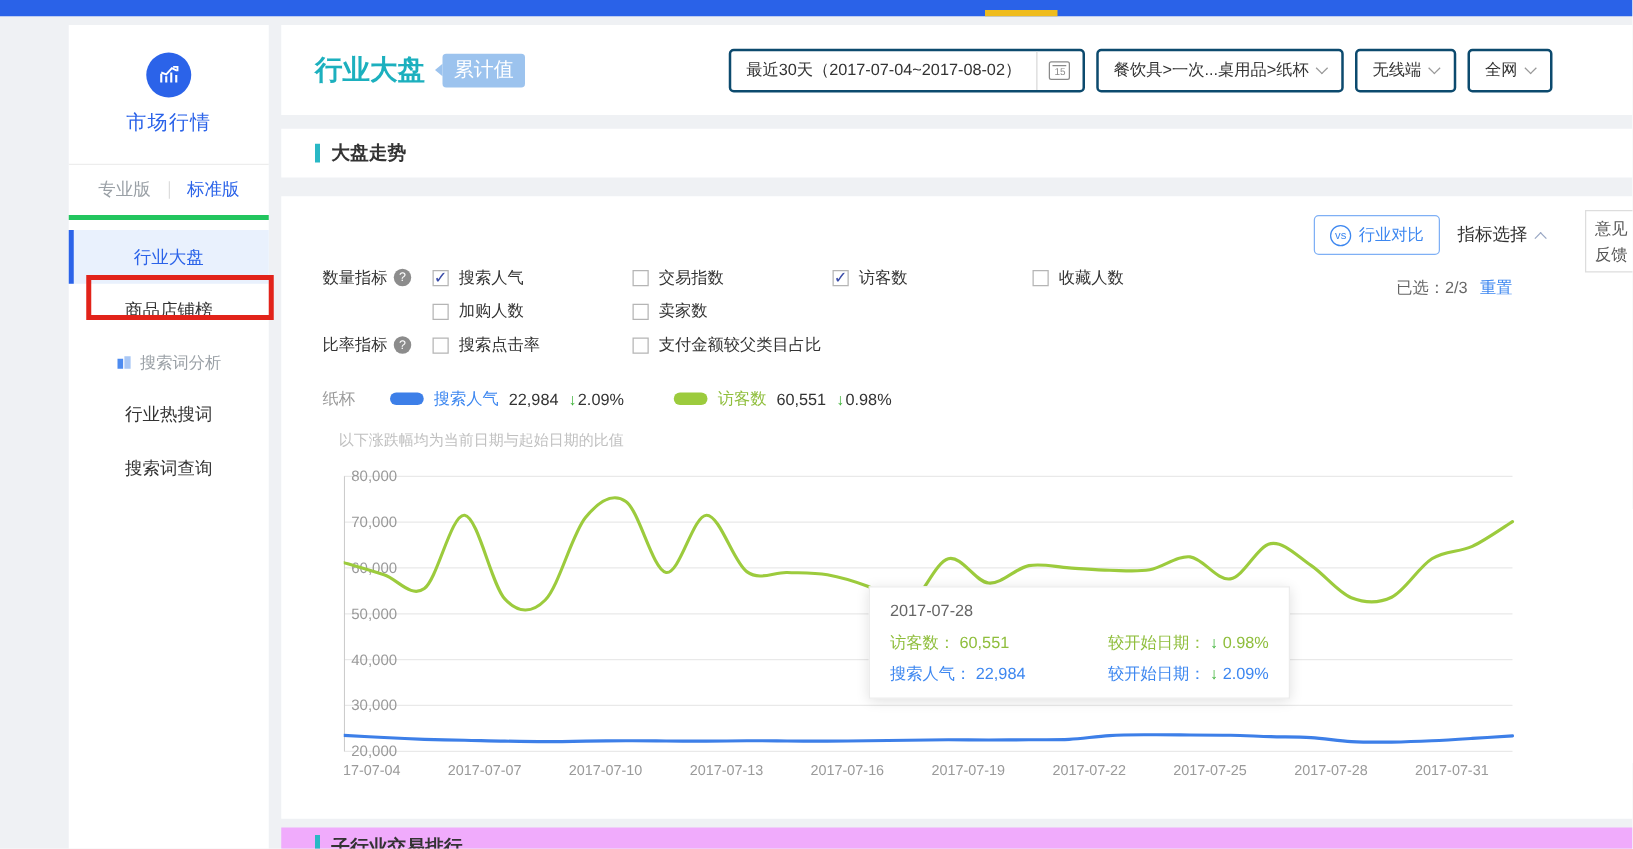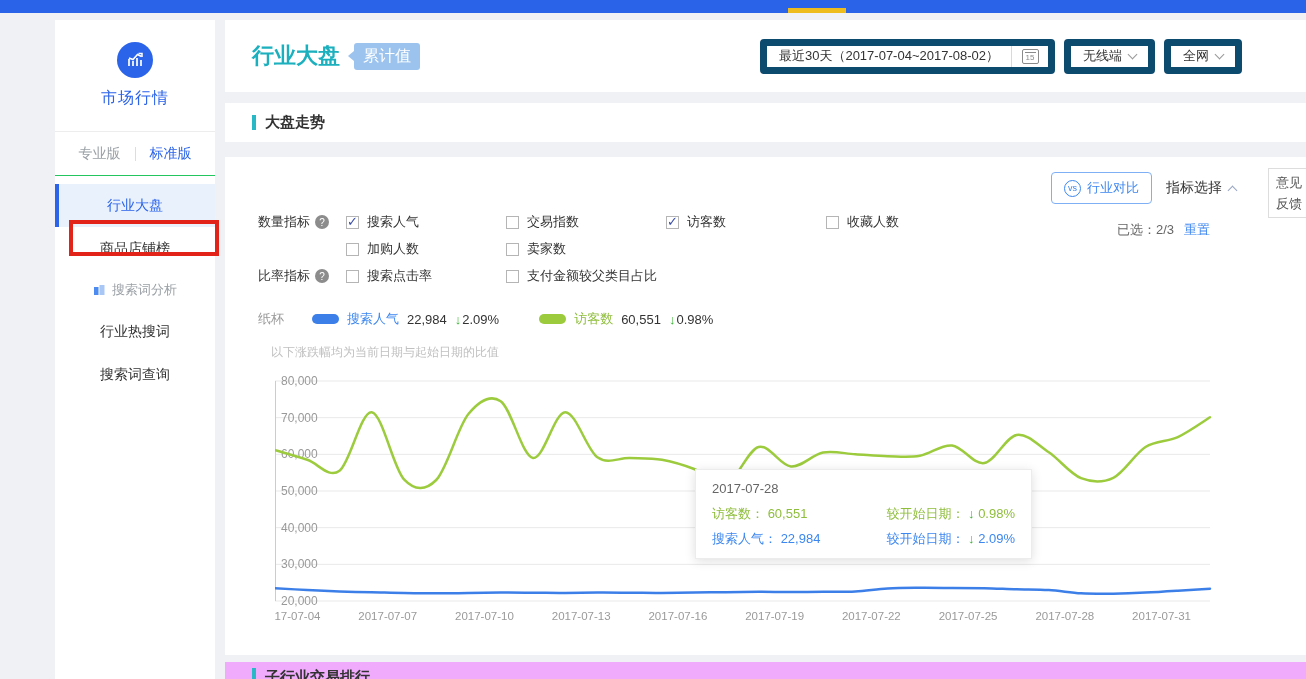--- a/index.html
+++ b/index.html
@@ -13,41 +13,41 @@
 
   
   .layout { display:flex; padding-left:55px; height:666px; }
   .sidebar { width:160px; background:#fff; margin-top:7px; height:659px; flex:none; }
   .main { flex:1; margin-left:10px; min-width:0; }
 
   
   .logo-wrap { padding-top:22px; text-align:center; }
   .logo-circle { width:36px; height:36px; border-radius:50%; background:#2B63E9; display:inline-flex; align-items:center; justify-content:center; }
   .app-title { margin-top:10px; padding-bottom:22px; text-align:center; color:#2B63E9; font-size:16px; letter-spacing:1px; border-bottom:1px solid #EDEDED; }
-  .version-tabs { display:flex; align-items:center; justify-content:center; height:44px; font-size:14px; border-bottom:1px solid #22c55e; }
+  .version-tabs { display:flex; align-items:center; justify-content:center; height:44px; font-size:14px; border-bottom:4px solid #22c55e; }
   .version-tab { cursor:pointer; }
   .version-tab.pro { color:#9AA0A6; }
   .version-tab.std { color:#2B63E9; }
   .vt-divider { width:1px; height:14px; background:#DDDDDD; margin:0 14px; }
   .menu { padding-top:8px; }
   .menu-group-header { display:flex; align-items:center; justify-content:center; gap:6px; height:40px; color:#9AA0A6; font-size:13px; }
   .menu-item { display:flex; align-items:center; justify-content:center; height:43px; font-size:14px; color:#333; cursor:pointer; position:relative; }
   .menu-item.active { background:#E9F1FD; color:#2B63E9; }
   .menu-item.active .active-bar { position:absolute; left:0; top:0; width:4px; height:100%; background:#2B63E9; }
 
   
   .annotation-box { position:absolute; left:69px; top:220px; width:150px; height:36px; border:4px solid #E2231A; z-index:50; pointer-events:none; }
 
   
   .header-band { height:72px; background:#fff; margin-top:7px; display:flex; align-items:center; padding:0 64px 0 27px; }
   .page-title { font-size:22px; font-weight:bold; color:#1CB0BE; }
   .badge { position:relative; margin-left:14px; background:#9CC3EE; color:#fff; font-size:16px; padding:3px 9px; border-radius:3px; }
   .badge::before { content:""; position:absolute; left:-6px; top:50%; margin-top:-5px; border-top:5px solid transparent; border-bottom:5px solid transparent; border-right:6px solid #9CC3EE; }
   .selectors { margin-left:auto; display:flex; gap:9px; }
-  .select-box { height:35px; border:7px solid #0c4a6e; border-radius:4px; background:#fff; display:flex; align-items:center; font-size:13px; color:#333; cursor:pointer; }
+  .select-box { height:35px; border:2px solid #0c4a6e; border-radius:4px; background:#fff; display:flex; align-items:center; font-size:13px; color:#333; cursor:pointer; }
   .date-text { padding:0 12px; }
   .date-divider { width:1px; height:100%; background:#D9D9D9; }
   .cal-cell { width:36px; display:flex; align-items:center; justify-content:center; }
   .cal-icon { width:17px; height:15px; border:1px solid #8A8A8A; border-radius:2px; position:relative; display:flex; align-items:flex-end; justify-content:center; font-size:8px; color:#8A8A8A; line-height:1; padding-bottom:1px; }
   .cal-icon::before { content:""; position:absolute; top:2px; left:2px; right:2px; height:1px; background:#8A8A8A; }
   .drop { padding:0 12px; gap:7px; }
   .caret-down { display:inline-block; width:7px; height:7px; border-right:1.4px solid #999; border-bottom:1.4px solid #999; transform:rotate(45deg); margin-top:-4px; }
   .caret-up { display:inline-block; width:7px; height:7px; border-right:1.4px solid #98A6C3; border-bottom:1.4px solid #98A6C3; transform:rotate(-135deg); margin-top:5px; }
 
   
@@ -161,20 +161,24 @@
       <div class="header-band">
         <span class="page-title">行业大盘</span>
         <span class="badge">累计值</span>
         <div class="selectors">
           <div class="select-box">
             <span class="date-text">最近30天（2017-07-04~2017-08-02）</span>
             <span class="date-divider"></span>
             <span class="cal-cell">
               <span class="cal-icon">15</span>
             </span>
+          </div>
+          <div class="select-box drop">
+            <span>餐饮具&gt;一次...桌用品&gt;纸杯</span>
+            <span class="caret-down"></span>
           </div>
           <div class="select-box drop">
             <span>无线端</span>
             <span class="caret-down"></span>
           </div>
           <div class="select-box drop">
             <span>全网</span>
             <span class="caret-down"></span>
           </div>
         </div>

